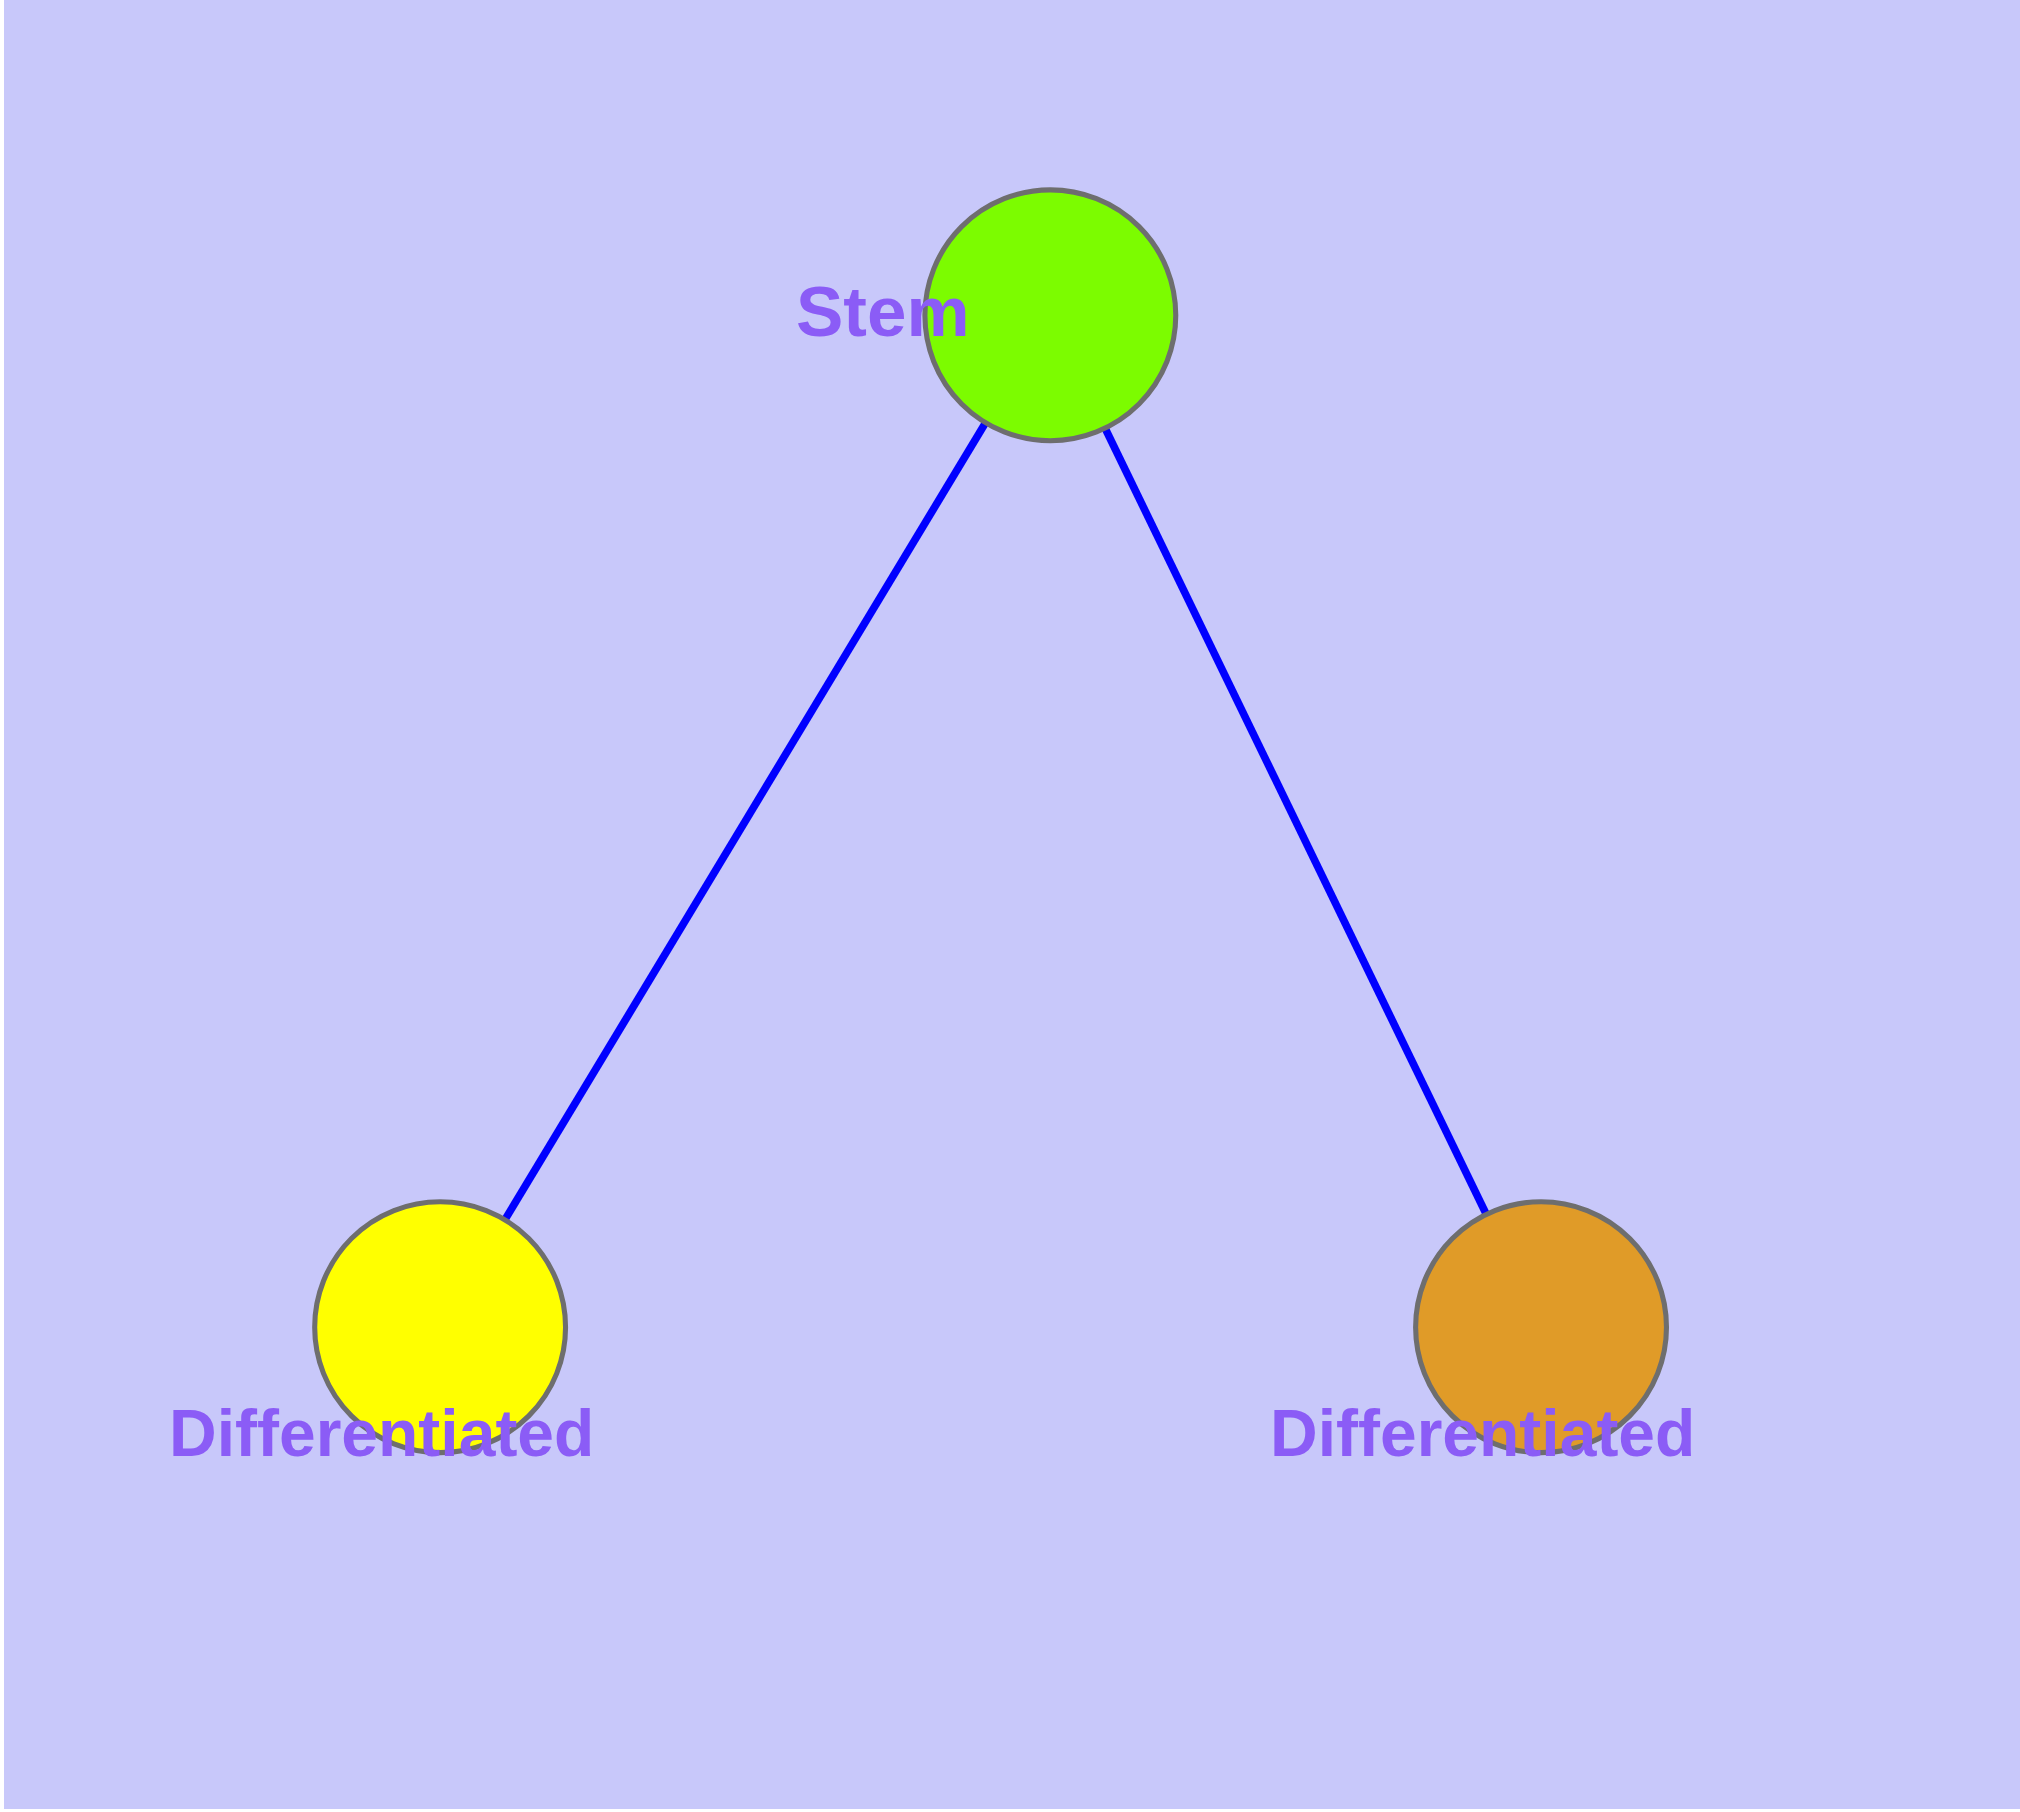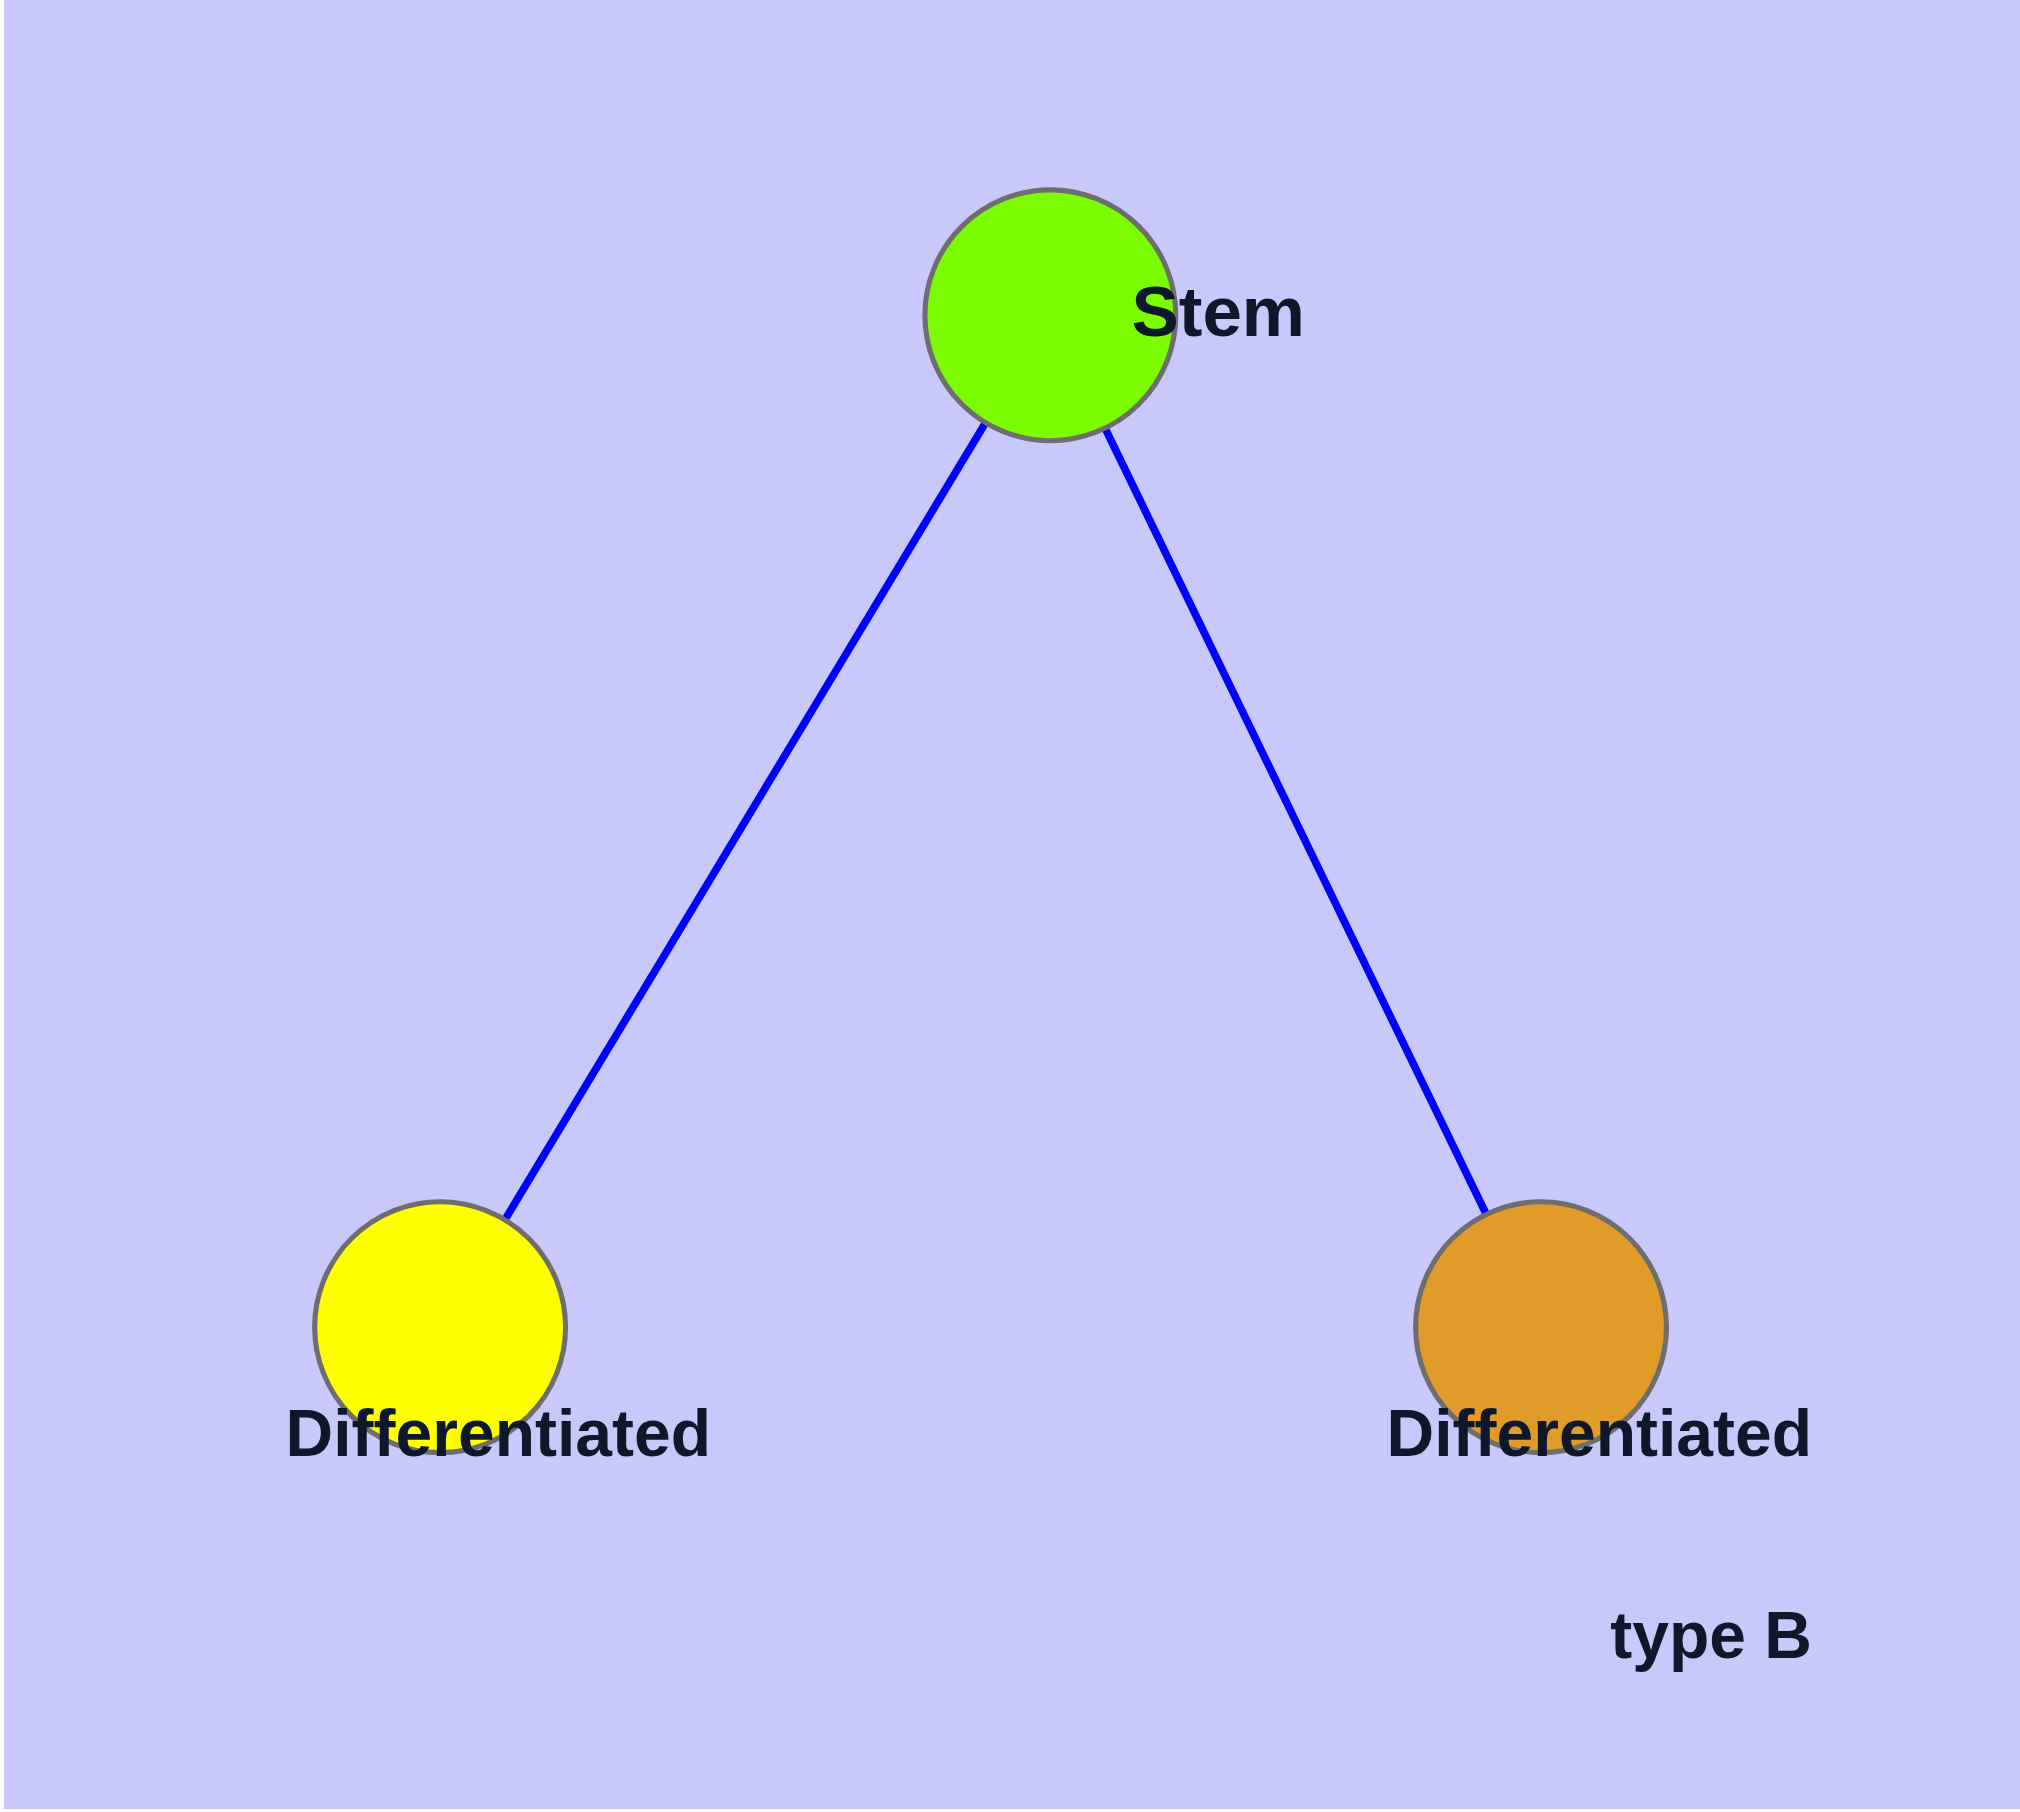--- a/index.html
+++ b/index.html
@@ -25,22 +25,22 @@
   }
   #graph-svg {
     position: absolute;
     left: 0;
     top: 0;
     width: 2021px;
     height: 1812px;
   }
   .node-label {
     position: absolute;
-    text-align: right;
-    color: #0f172a;
+    text-align: left;
+    color: #8b5cf6;
     font-weight: bold;
     line-height: 1.02;
     white-space: pre;
     pointer-events: none;
     user-select: none;
   }
   #label-stem {
     font-size: 71px;
     left: 796px;
     top: 276px;
@@ -81,17 +81,16 @@
   </svg>
 
   <div class="node-label" id="label-stem">Stem</div>
 
   <div class="node-label" id="label-diff-a">
     <div>Differentiated</div>
   </div>
 
   <div class="node-label" id="label-diff-b">
     <div>Differentiated</div>
-    <div>type B</div>
   </div>
 
 </div>
 
 
 </body></html>

